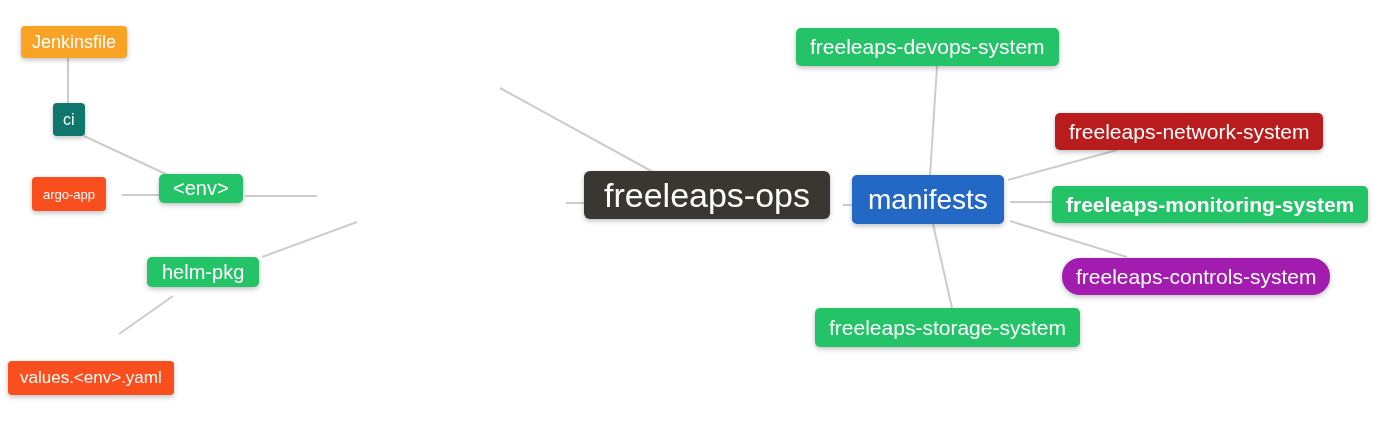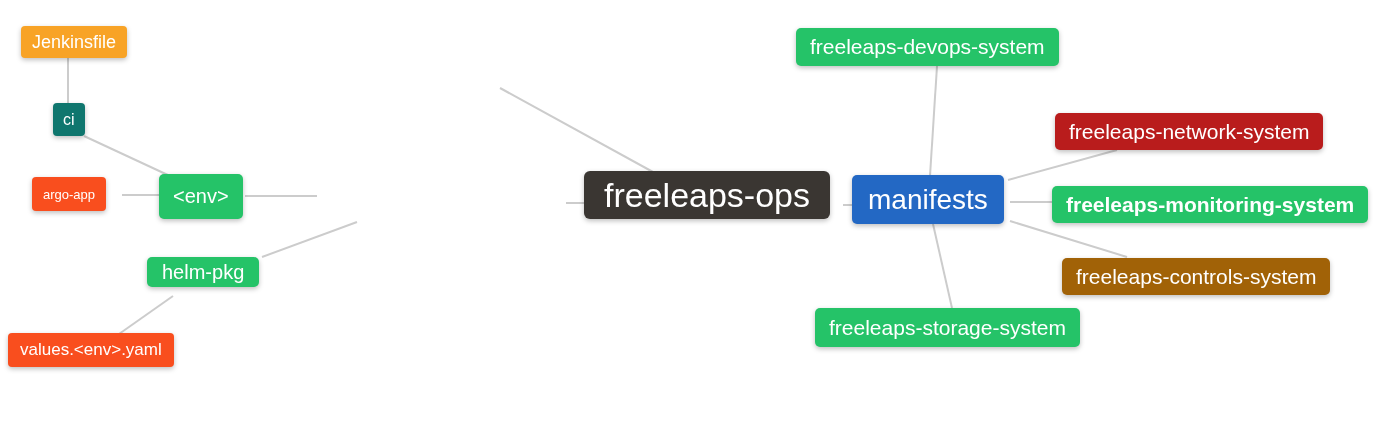--- a/index.html
+++ b/index.html
@@ -36,21 +36,21 @@
     border-radius: 5px;
     box-shadow: 0 2px 5px rgba(0,0,0,0.25);
     white-space: nowrap;
     cursor: pointer;
     box-sizing: border-box;
   }
   
   #n-jenkinsfile   { left: 21px;   top: 26px;  height: 32px; font-size: 18px; padding: 0 11px; border-radius: 4px; text-align: center; }
   #n-ci            { left: 53px;   top: 103px; height: 33px; font-size: 16px; padding: 0 10px; border-radius: 4px; }
   #n-argo-app      { left: 32px;   top: 177px; height: 34px; font-size: 13px; padding: 0 11px; border-radius: 4px; }
-  #n-env           { left: 159px;  top: 174px; height: 45px; font-size: 20px; padding: 0 14px; }
+  #n-env           { left: 159px;  top: 174px; height: 29px; font-size: 20px; padding: 0 14px; }
   #n-helm-pkg      { left: 147px;  top: 257px; height: 30px; font-size: 20px; padding: 4px 15px; }
   #n-values        { left: 8px;    top: 333px; height: 34px; font-size: 17px; padding: 0 12px; border-radius: 4px; }
   #n-fcp           { left: 315px;  top: 37px;  height: 52px; font-size: 30px; padding: 0 16px; }
   #n-service-name  { left: 316px;  top: 171px; height: 51px; font-size: 29px; padding: 0 15px; }
   #n-freeleaps-ops { left: 584px;  top: 171px; height: 48px; font-size: 34px; padding: 0 20px; border-radius: 6px; }
   #n-manifests     { left: 852px;  top: 175px; height: 49px; font-size: 28px; padding: 0 16px; }
   #n-devops        { left: 796px;  top: 28px;  height: 38px; font-size: 21px; padding: 0 14px; }
   #n-network       { left: 1055px; top: 113px; height: 37px; font-size: 21px; padding: 0 14px; }
   #n-monitoring    { left: 1052px; top: 186px; height: 37px; font-size: 21px; padding: 0 14px; }
   #n-controls      { left: 1062px; top: 258px; height: 37px; font-size: 21px; padding: 0 14px; }
@@ -76,22 +76,22 @@
     <line x1="1010" y1="202" x2="1053" y2="202"></line>
     <line x1="1010" y1="221" x2="1127" y2="257"></line>
     <line x1="933" y1="224" x2="952" y2="308"></line>
   </svg>
 
   <div class="node" id="n-jenkinsfile" style="background: rgb(248, 163, 38);">Jenkinsfile</div>
   <div class="node" id="n-ci" style="background: #0f766e;">ci</div>
   <div class="node" id="n-argo-app" style="background: rgb(249, 78, 30);">argo-app</div>
   <div class="node" id="n-env" style="background: rgb(37, 195, 104);">&lt;env&gt;</div>
   <div class="node" id="n-helm-pkg" style="background: rgb(37, 195, 104);">helm-pkg</div>
-  <div class="node" id="n-values" style="background: rgb(249, 78, 30);">values.&lt;env&gt;.yaml</div>
+  <div class="node" id="n-values" style="background: rgb(249, 78, 30); margin-top: 28px;">values.&lt;env&gt;.yaml</div>
   <div class="node" id="n-freeleaps-ops" style="background: rgb(58, 54, 50);">freeleaps-ops</div>
   <div class="node" id="n-manifests" style="background: rgb(35, 104, 196);">manifests</div>
   <div class="node" id="n-devops" style="background: rgb(37, 195, 104);">freeleaps-devops-system</div>
   <div class="node" id="n-network" style="background: #b91c1c;">freeleaps-network-system</div>
   <div class="node" id="n-monitoring" style="background: rgb(37, 195, 104); font-weight: bold;">freeleaps-monitoring-system</div>
-  <div class="node" id="n-controls" style="background: #a16207;">freeleaps-controls-system</div>
+  <div class="node" id="n-controls" style="background: #a21caf; border-radius: 18px;">freeleaps-controls-system</div>
   <div class="node" id="n-storage" style="background: rgb(37, 195, 104);">freeleaps-storage-system</div>
 
 </div>
 
 </body></html>

